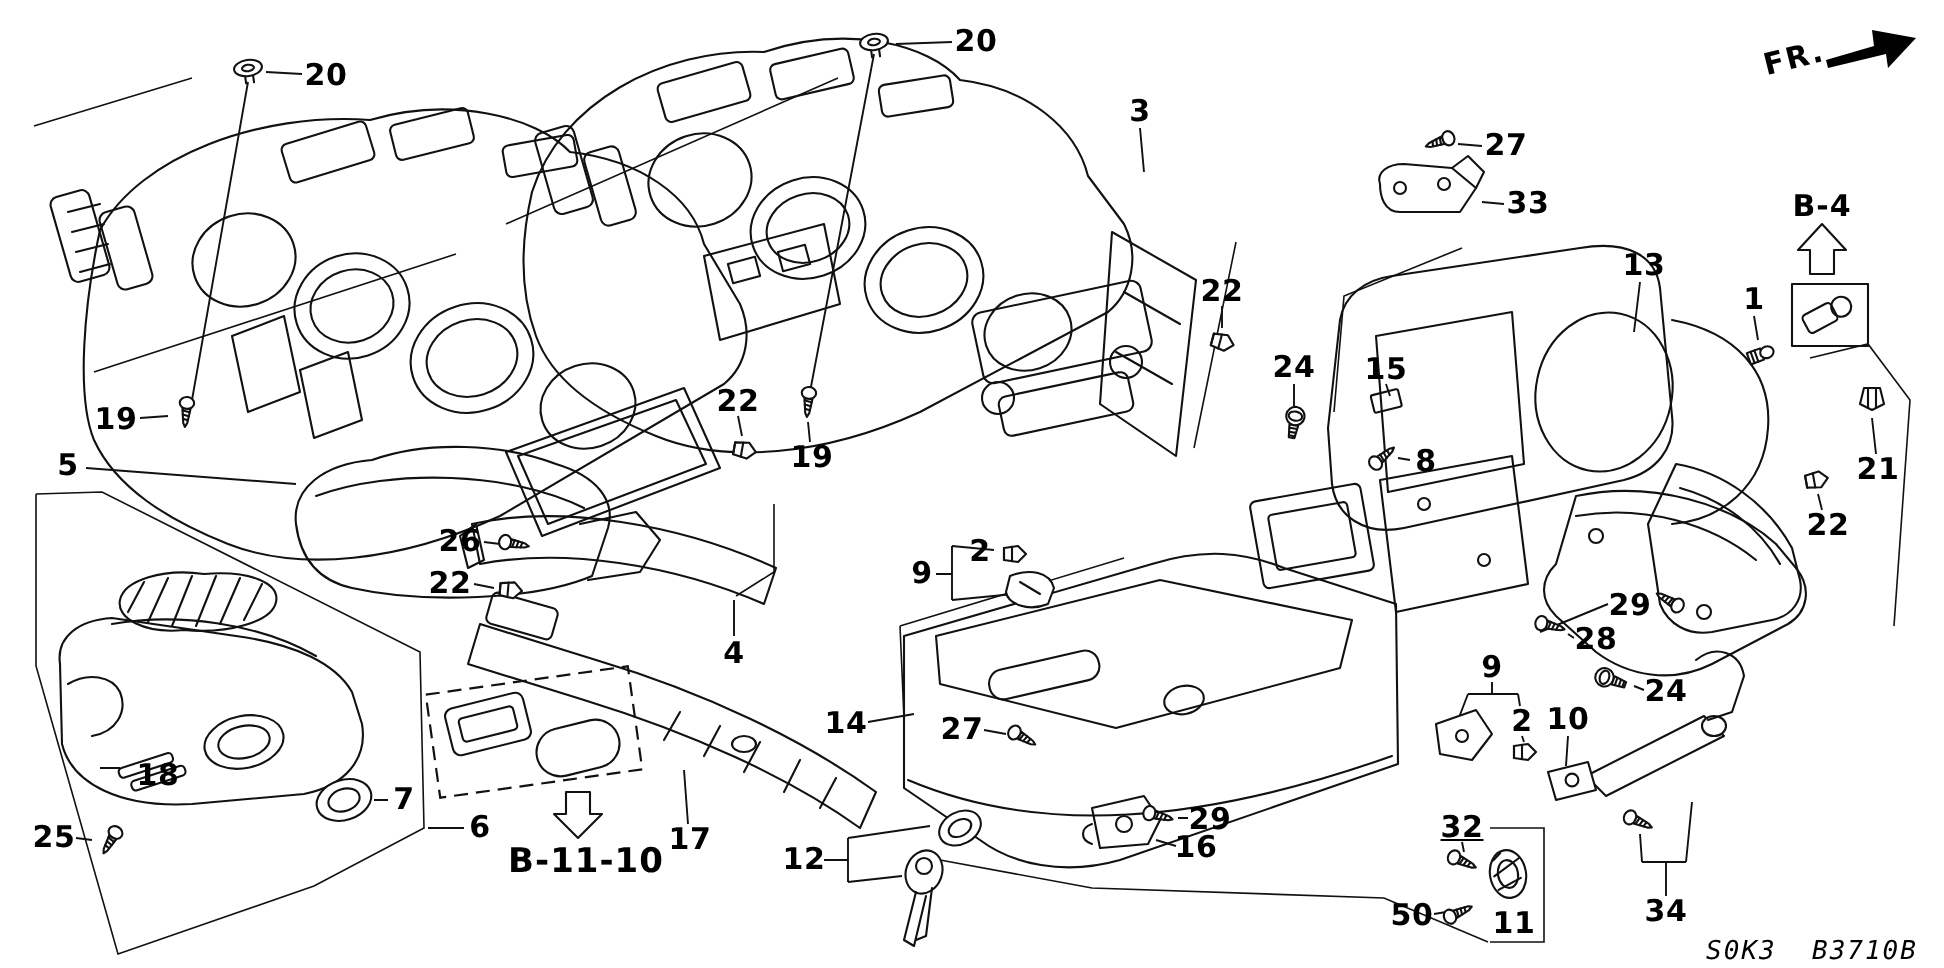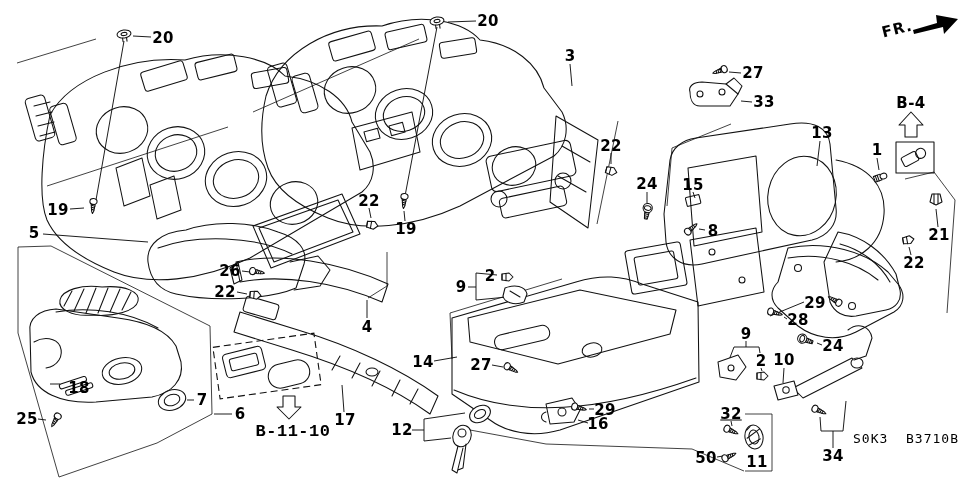--- a/index.html
+++ b/index.html
@@ -342,16 +342,16 @@
       <span class="callout" style="left: 798px; top: 320px;">28</span>
       <span class="callout" style="left: 833px; top: 346px;">24</span>
       <span class="callout" style="left: 746px; top: 334px;">9</span>
       <span class="callout" style="left: 761px; top: 361px;">2</span>
       <span class="callout" style="left: 784px; top: 360px;">10</span>
       <span class="callout" style="left: 833px; top: 456px;">34</span>
     </div>
 
 <div class="ref-label fr-label" style="left:897px;top:29px;">FR.</div>
 <div class="ref-label b7-label" style="left:911px;top:103px;">B-4</div>
-<div class="ref-label b1110-label" style="left:293px;top:431px;font-family:Liberation Mono, monospace;">B-11-10</div>
-<div class="diagram-code" style="left:906px;top:438px;">S0K3  B3710B</div>
+<div class="ref-label b1110-label" style="left:293px;top:431px;">B-11-10</div>
+<div class="diagram-code" style="left:906px;top:476px;font-style:italic;">S0K3  B3710B</div>
 
 </div>
 
 </body></html>

